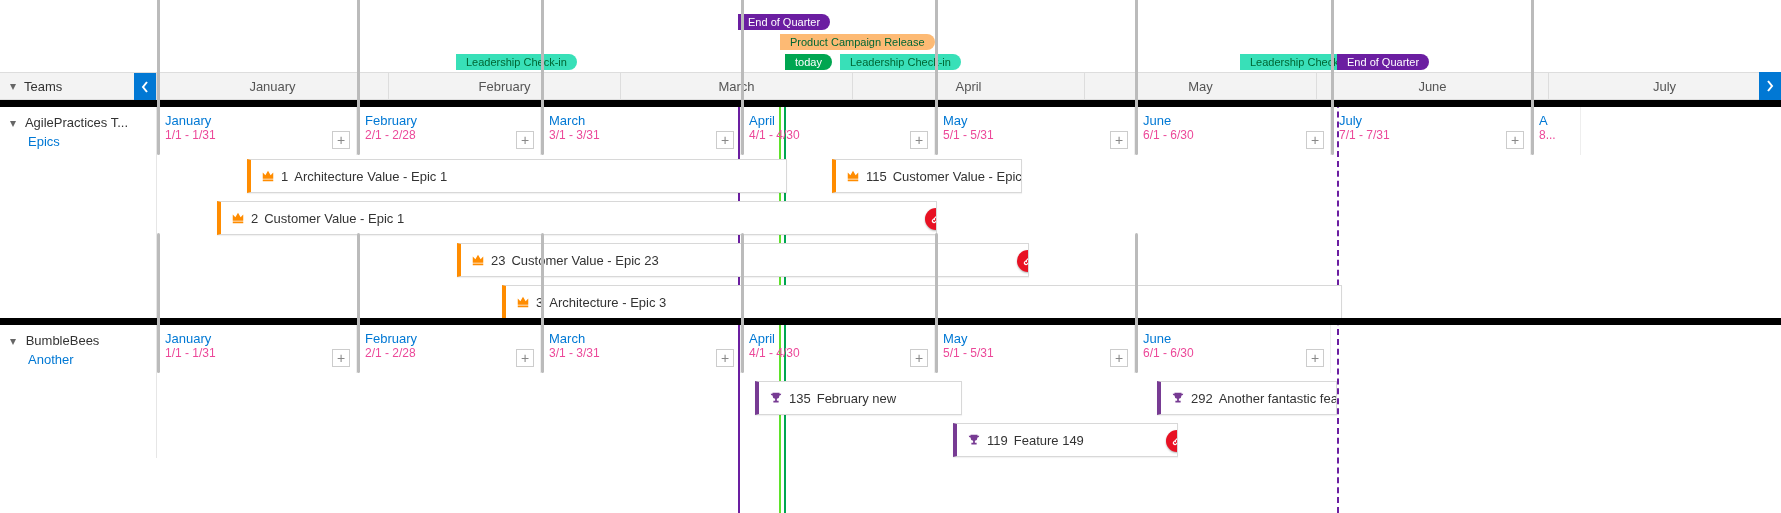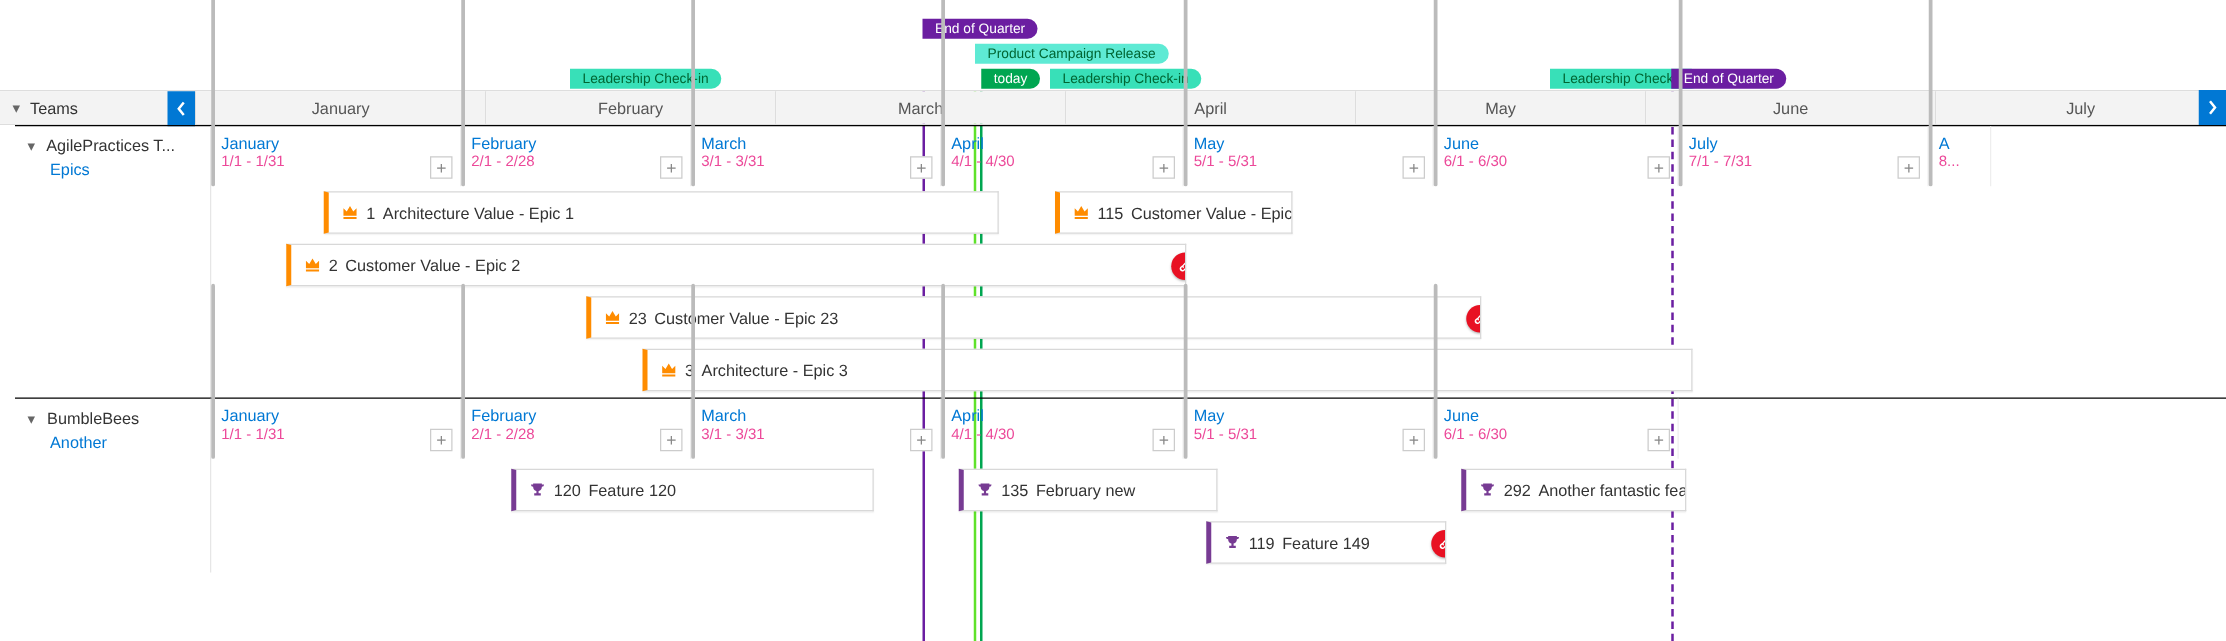--- a/index.html
+++ b/index.html
@@ -23,21 +23,21 @@
     display: inline-block;
     padding: 2px 10px;
     border-radius: 10px;
     font-size: 11px;
     color: #fff;
     white-space: nowrap;
   }
   .marker .pill.left-flat  { border-top-left-radius: 0; border-bottom-left-radius: 0; }
   .pill.purple { background: #6b1ea1; }
   .pill.teal   { background: #38e0b8; color: #063; }
-  .pill.lime   { background: #5eead4; color: #063; }
+  .pill.lime   { background: #fdba74; color: #063; }
   .pill.green  { background: #00a651; color: #fff; }
 
   .vline { position: absolute; top: 72px; bottom: 0; width: 2px; }
   .vline.purple { background: #6b1ea1; }
   .vline.lime   { background: #5fe22a; }
   .vline.green  { background: #00a651; }
   .vline.dashed { background: none; border-left: 2px dashed #6b1ea1; }
 
   
   .timeline-header {
@@ -82,22 +82,22 @@
     border-right: 1px solid #ddd;
     text-align: center;
     line-height: 28px;
     color: #555;
     font-size: 13px;
   }
 
   
   .team-block {
     position: absolute;
-    left: 12px; right: 0;
-    border-top: 1px solid #000000;
+    left: 0; right: 0;
+    border-top: 7px solid #000000;
   }
   .team-left {
     position: absolute;
     left: 0; top: 0; bottom: 0; width: 157px;
     border-right: 1px solid #e6e6e6;
     padding: 8px 10px;
   }
   .team-left .chev { color: #666; font-size: 12px; margin-right: 6px; }
   .team-name { color: #333; font-size: 13px; }
   .team-sub { color: #0078d4; font-size: 13px; margin-left: 18px; margin-top: 4px; cursor: pointer; }
@@ -325,29 +325,29 @@
         <span class="title">Customer Value - Epic 115</span>
       </div>
 
       <div class="card epic" style="left:60px; top:94px; width:720px;">
         <span class="icon crown">
           <svg viewBox="0 0 16 16" width="14" height="14">
               <path fill="currentColor" d="M2 12h12v2H2zM2 4l3 3 3-5 3 5 3-3v7H2z"></path>
             </svg>
         </span>
         <span class="id">2</span>
-        <span class="title">Customer Value - Epic 2</span>
+        <span class="title">Customer Value - Epic 1</span>
         <span class="link-badge">
           <svg viewBox="0 0 16 16" width="12" height="12">
               <path fill="#fff" d="M6 10a3 3 0 0 1 0-4l2-2a3 3 0 1 1 4 4l-1 1-1-1 1-1a1.5 1.5 0 1 0-2-2l-2 2a1.5 1.5 0 0 0 0 2zM10 6a3 3 0 0 1 0 4l-2 2a3 3 0 1 1-4-4l1-1 1 1-1 1a1.5 1.5 0 1 0 2 2l2-2a1.5 1.5 0 0 0 0-2z"></path>
             </svg>
         </span>
       </div>
 
-      <div class="card epic" style="left:300px; top:136px; width:716px;">
+      <div class="card epic" style="left:300px; top:136px; width:572px;">
         <span class="icon crown">
           <svg viewBox="0 0 16 16" width="14" height="14">
               <path fill="currentColor" d="M2 12h12v2H2zM2 4l3 3 3-5 3 5 3-3v7H2z"></path>
             </svg>
         </span>
         <span class="id">23</span>
         <span class="title">Customer Value - Epic 23</span>
         <span class="link-badge">
           <svg viewBox="0 0 16 16" width="12" height="12">
               <path fill="#fff" d="M6 10a3 3 0 0 1 0-4l2-2a3 3 0 1 1 4 4l-1 1-1-1 1-1a1.5 1.5 0 1 0-2-2l-2 2a1.5 1.5 0 0 0 0 2zM10 6a3 3 0 0 1 0 4l-2 2a3 3 0 1 1-4-4l1-1 1 1-1 1a1.5 1.5 0 1 0 2 2l2-2a1.5 1.5 0 0 0 0-2z"></path>
@@ -408,48 +408,39 @@
           <div class="sprint-divider" style="height:140px"></div>
         </div>
         <div class="sprint" style="width:196px">
           <div class="name">June</div>
           <div class="dates">6/1 - 6/30</div>
           <div class="add">+</div>
           <div class="sprint-divider" style="height:140px"></div>
         </div>
       </div>
 
-      <div class="card feature" style="left:240px; top:56px; width:290px;">
-        <span class="icon trophy">
-          <svg viewBox="0 0 16 16" width="14" height="14">
-              <path fill="currentColor" d="M4 2h8v3a4 4 0 0 1-3 3.87V11h2v2H5v-2h2V8.87A4 4 0 0 1 4 5zM2 3h2v2a2 2 0 0 1-2-2zm12 0a2 2 0 0 1-2 2V3z"></path>
-            </svg>
-        </span>
-        <span class="id">120</span>
-        <span class="title">Feature 120</span>
-      </div>
       <div class="card feature" style="left:598px; top:56px; width:207px;">
         <span class="icon trophy">
           <svg viewBox="0 0 16 16" width="14" height="14">
               <path fill="currentColor" d="M4 2h8v3a4 4 0 0 1-3 3.87V11h2v2H5v-2h2V8.87A4 4 0 0 1 4 5zM2 3h2v2a2 2 0 0 1-2-2zm12 0a2 2 0 0 1-2 2V3z"></path>
             </svg>
         </span>
         <span class="id">135</span>
         <span class="title">February new</span>
       </div>
       <div class="card feature" style="left:1000px; top:56px; width:180px;">
         <span class="icon trophy">
           <svg viewBox="0 0 16 16" width="14" height="14">
               <path fill="currentColor" d="M4 2h8v3a4 4 0 0 1-3 3.87V11h2v2H5v-2h2V8.87A4 4 0 0 1 4 5zM2 3h2v2a2 2 0 0 1-2-2zm12 0a2 2 0 0 1-2 2V3z"></path>
             </svg>
         </span>
         <span class="id">292</span>
         <span class="title">Another fantastic feature</span>
       </div>
-      <div class="card feature" style="left:796px; top:98px; width:192px;">
+      <div class="card feature" style="left:796px; top:98px; width:225px;">
         <span class="icon trophy">
           <svg viewBox="0 0 16 16" width="14" height="14">
               <path fill="currentColor" d="M4 2h8v3a4 4 0 0 1-3 3.87V11h2v2H5v-2h2V8.87A4 4 0 0 1 4 5zM2 3h2v2a2 2 0 0 1-2-2zm12 0a2 2 0 0 1-2 2V3z"></path>
             </svg>
         </span>
         <span class="id">119</span>
         <span class="title">Feature 149</span>
         <span class="link-badge">
           <svg viewBox="0 0 16 16" width="12" height="12">
               <path fill="#fff" d="M6 10a3 3 0 0 1 0-4l2-2a3 3 0 1 1 4 4l-1 1-1-1 1-1a1.5 1.5 0 1 0-2-2l-2 2a1.5 1.5 0 0 0 0 2zM10 6a3 3 0 0 1 0 4l-2 2a3 3 0 1 1-4-4l1-1 1 1-1 1a1.5 1.5 0 1 0 2 2l2-2a1.5 1.5 0 0 0 0-2z"></path>

